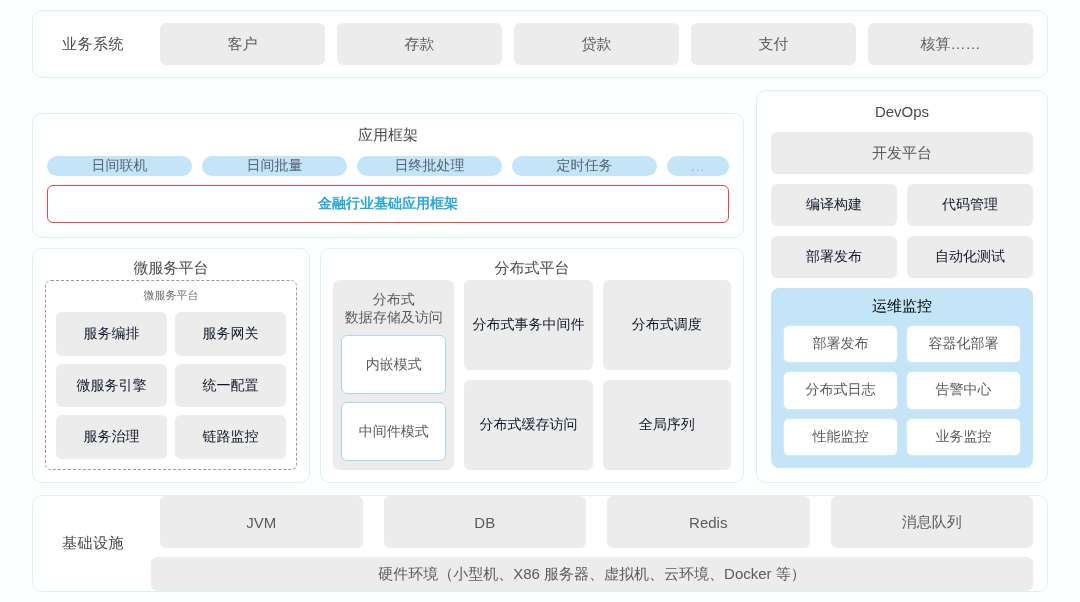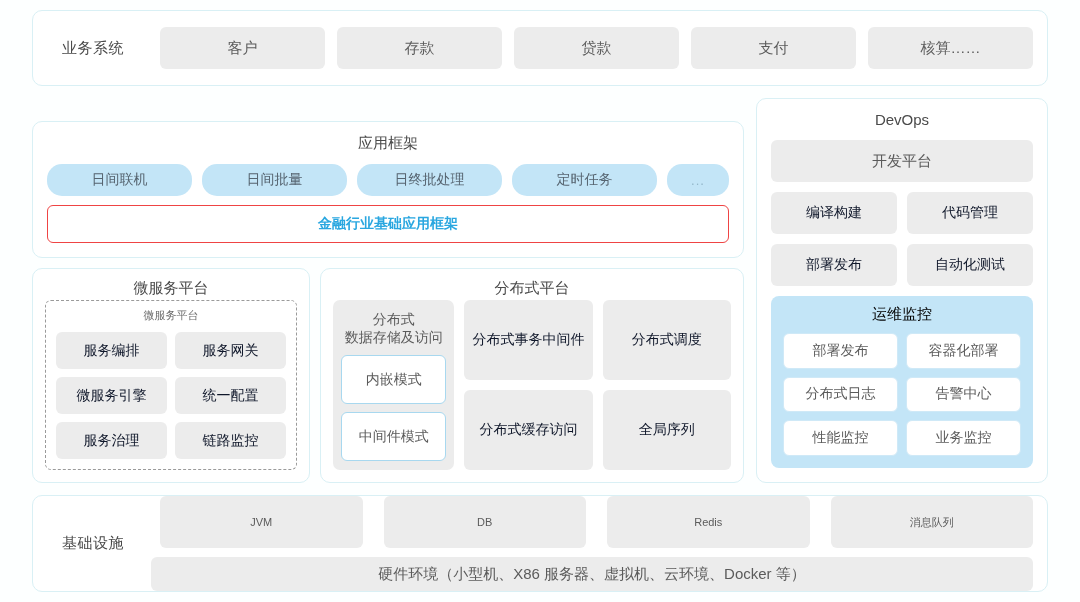--- a/index.html
+++ b/index.html
@@ -29,21 +29,21 @@
   
   .outer-card {
     background: #ffffff;
     border: 1px solid #d9f0f5;
     border-radius: 10px;
     box-sizing: border-box;
   }
 
   
   .row-business {
-    height: 76px;
+    height: 68px;
     display: flex;
     align-items: center;
     padding: 0 14px;
     gap: 21px;
   }
   .side-label {
     flex: 0 0 92px;
     text-align: center;
     font-size: 15px;
     color: #4a4a4a;
@@ -101,21 +101,21 @@
     font-size: 15px;
     color: #4a4a4a;
     padding: 2px 0 2px;
   }
   .appfw-chips {
     display: flex;
     gap: 10px;
   }
   .chip-blue {
     flex: 1;
-    height: 32px;
+    height: 20px;
     background: #c3e5f7;
     border-radius: 15px;
     display: flex;
     align-items: center;
     justify-content: center;
     font-size: 14px;
     color: #566470;
   }
   .chip-blue.ellipsis {
     flex: 0 0 62px;
@@ -307,21 +307,21 @@
     display: flex;
     flex-direction: column;
     gap: 9px;
   }
   .infra-top {
     display: flex;
     gap: 12px;
   }
   .infra-top .chip {
     height: 52px;
-    font-size: 11px;
+    font-size: 15px;
     margin-left: 9px;
   }
   .infra-bottom {
     height: 34px;
     background: #ececec;
     border-radius: 6px;
     display: flex;
     align-items: center;
     justify-content: center;
     font-size: 15px;

